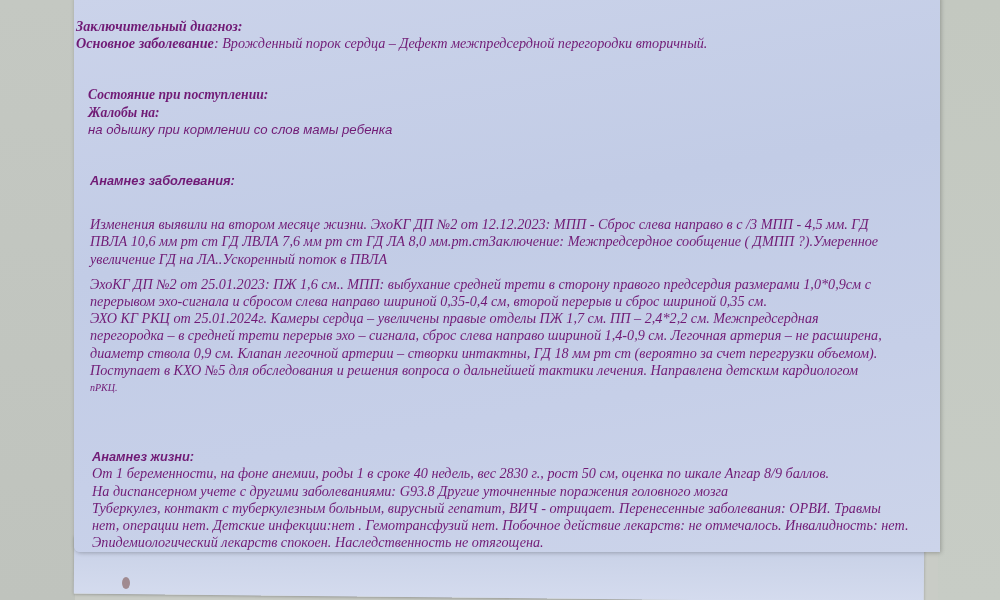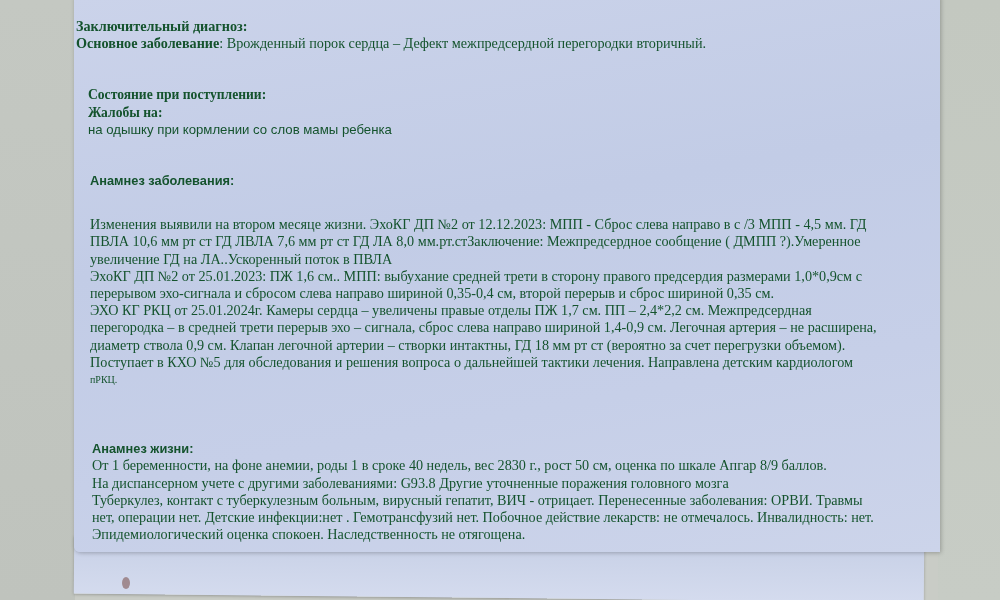--- a/index.html
+++ b/index.html
@@ -19,21 +19,21 @@
     box-shadow: 0 1px 3px rgba(0,0,0,0.25);
   }
   .sheet {
     position: absolute; left: 74px; top: -4px; width: 866px; height: 556px;
     background: linear-gradient(170deg, #cbd3ea 0%, #c2cce6 40%, #c6cfe8 70%, #ccd4ea 100%);
     box-shadow: 1px 1px 4px rgba(0,0,0,0.25);
     border-bottom-left-radius: 6px;
   }
   .content {
     position: absolute; left: 76px; top: 18px; width: 840px;
-    color: #14532d; font-size: 14.2px; line-height: 17.2px;
+    color: #701a75; font-size: 14.2px; line-height: 17.2px; font-style: italic;
   }
   .blk { margin: 0; }
   .b { font-weight: bold; }
   .hdr { font-weight: bold; font-size: 13.6px; }
   .gap1 { height: 17px; }
   .gap2 { height: 34px; }
   .gap3 { height: 52px; }
   .p-line { display: block; white-space: nowrap; }
   .indent { padding-left: 12px; }
   .ind2 { padding-left: 14px; }
@@ -70,33 +70,33 @@
     <div class="p-line" style="font-family:'Liberation Sans',sans-serif;font-size:13.2px;">на одышку при кормлении со слов мамы ребенка</div>
   </div>
 
   <div class="gap2"></div>
 
   <div class="blk ind2" style="font-family:'Liberation Sans',sans-serif;font-size:13.1px;">
     <div class="p-line hdr" style="font-family:'Liberation Sans',sans-serif;font-size:12.8px;">Анамнез заболевания:</div>
     <div class="p-line" style="font-family:'Liberation Serif',serif;font-size:14.2px;margin-top:27px;">Изменения выявили на втором месяце жизни. ЭхоКГ ДП №2 от 12.12.2023: МПП - Сброс слева направо в с /3 МПП - 4,5 мм. ГД</div>
     <div class="p-line" style="font-family:'Liberation Serif',serif;font-size:14.2px;">ПВЛА 10,6 мм рт ст ГД ЛВЛА 7,6 мм рт ст ГД ЛА 8,0 мм.рт.стЗаключение: Межпредсердное сообщение ( ДМПП ?).Умеренное</div>
     <div class="p-line" style="font-family:'Liberation Serif',serif;font-size:14.2px;">увеличение ГД на ЛА..Ускоренный поток в ПВЛА</div>
-    <div class="p-line" style="font-family:'Liberation Serif',serif;font-size:14.2px;">ЭхоКГ ДП №2 от 25.01.2023: ПЖ 1,6 см.. МПП: выбухание средней трети в сторону правого предсердия размерами 1,0*0,9см с</div>
+    <div class="p-line" style="font-family:'Liberation Serif',serif;font-size:14.2px;margin-top:8px;">ЭхоКГ ДП №2 от 25.01.2023: ПЖ 1,6 см.. МПП: выбухание средней трети в сторону правого предсердия размерами 1,0*0,9см с</div>
     <div class="p-line" style="font-family:'Liberation Serif',serif;font-size:14.2px;">перерывом эхо-сигнала и сбросом слева направо шириной 0,35-0,4 см, второй перерыв и сброс шириной 0,35 см.</div>
     <div class="p-line" style="font-family:'Liberation Serif',serif;font-size:14.2px;">ЭХО КГ РКЦ от 25.01.2024г. Камеры сердца – увеличены правые отделы ПЖ 1,7 см. ПП – 2,4*2,2 см. Межпредсердная</div>
     <div class="p-line" style="font-family:'Liberation Serif',serif;font-size:14.2px;">перегородка – в средней трети перерыв эхо – сигнала, сброс слева направо шириной 1,4-0,9 см. Легочная артерия – не расширена,</div>
     <div class="p-line" style="font-family:'Liberation Serif',serif;font-size:14.2px;">диаметр ствола 0,9 см. Клапан легочной артерии – створки интактны, ГД 18 мм рт ст (вероятно за счет перегрузки объемом).</div>
     <div class="p-line" style="font-family:'Liberation Serif',serif;font-size:14.2px;">Поступает в КХО №5 для обследования и решения вопроса о дальнейшей тактики лечения. Направлена детским кардиологом</div>
     <div class="p-line" style="font-family:'Liberation Serif',serif;font-size:10px;">пРКЦ.</div>
   </div>
 
   <div class="gap3"></div>
 
   <div class="blk ind3" style="padding-left:16px;">
     <div class="p-line hdr" style="font-family:'Liberation Sans',sans-serif;font-size:12.8px;">Анамнез жизни:</div>
     <div class="p-line">От 1 беременности,  на фоне анемии, роды 1 в сроке 40 недель, вес 2830 г., рост 50 см, оценка по шкале Апгар 8/9 баллов.</div>
     <div class="p-line">На диспансерном учете с другими заболеваниями: G93.8 Другие уточненные поражения головного мозга</div>
     <div class="p-line">Туберкулез, контакт с туберкулезным больным, вирусный гепатит, ВИЧ - отрицает. Перенесенные заболевания: ОРВИ. Травмы</div>
     <div class="p-line">нет, операции нет. Детские инфекции:нет . Гемотрансфузий нет. Побочное действие лекарств: не отмечалось. Инвалидность: нет.</div>
-    <div class="p-line">Эпидемиологический оценка спокоен. Наследственность не отягощена.</div>
+    <div class="p-line">Эпидемиологический лекарств спокоен. Наследственность не отягощена.</div>
   </div>
 
 </div>
 
 </body></html>

